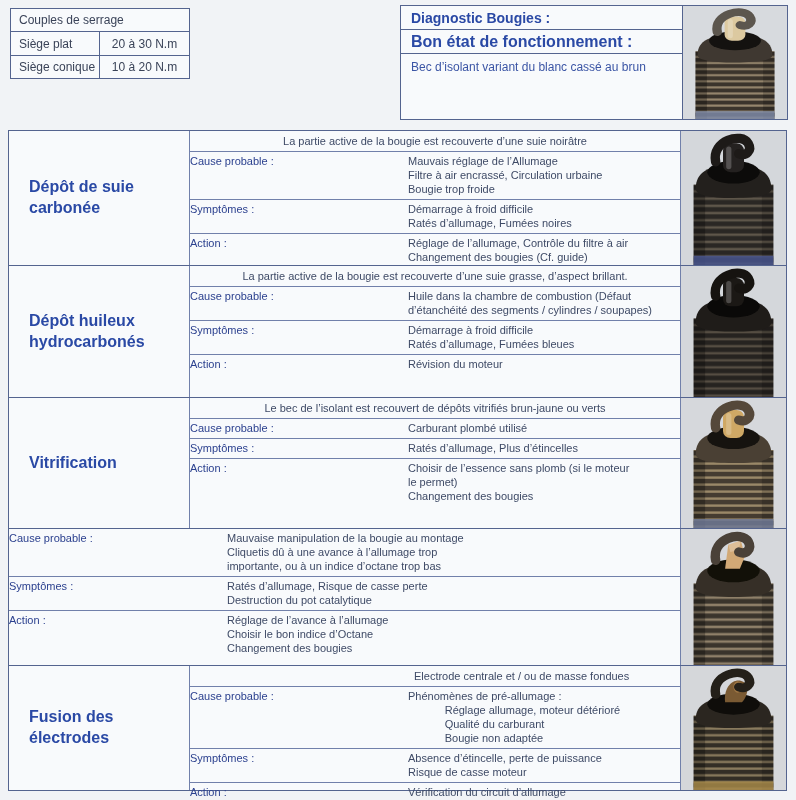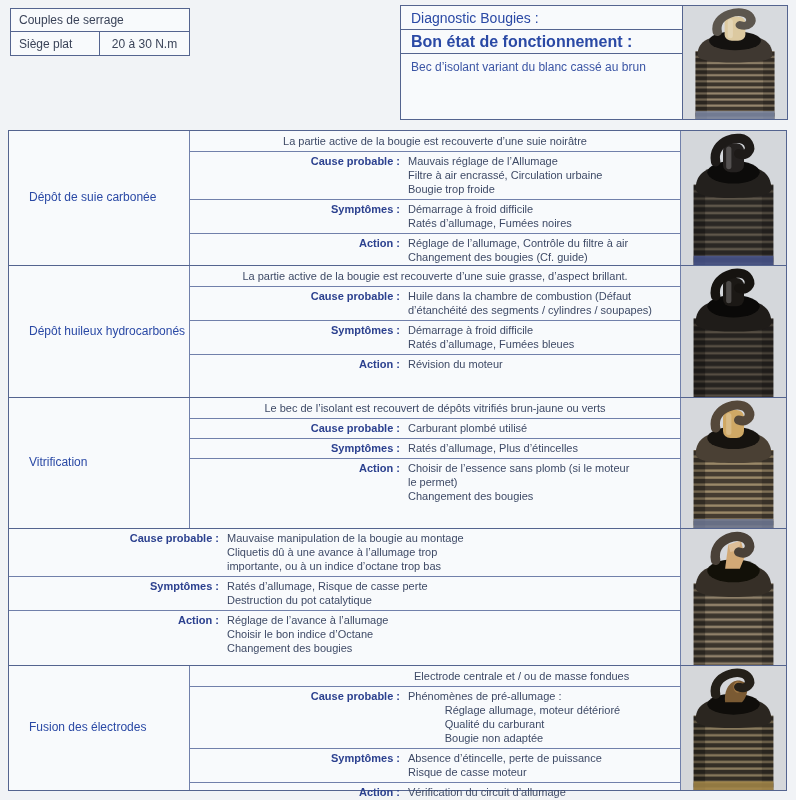--- a/index.html
+++ b/index.html
@@ -19,57 +19,61 @@
   .t-title{height:23px;display:flex;align-items:center;padding-left:8px;
            border-bottom:1px solid var(--linedark)}
   .t-row{height:23px;display:flex}
   .t-row + .t-row{border-top:1px solid var(--linedark)}
   .t-label{width:88px;display:flex;align-items:center;padding-left:8px}
   .t-value{flex:1;display:flex;align-items:center;justify-content:center;
            border-left:1px solid var(--linedark)}
   .diag{position:absolute;left:400px;top:5px;width:388px;height:115px;
         border:1px solid var(--linedark);background:var(--cellbg);display:flex}
   .diag-main{flex:1;min-width:0}
-  .diag-title{padding:4px 10px 3px;font-size:14px;font-weight:normal;color:var(--accent);
+  .diag-title{padding:4px 10px 3px;font-size:14px;font-weight:bold;color:var(--accent);
               border-bottom:1px solid var(--linedark)}
   .diag-sub{padding:3px 10px 2px;font-size:16px;font-weight:bold;color:var(--accent);
             border-bottom:1px solid var(--linedark)}
   .diag-desc{padding:6px 10px;font-size:12px;color:#3b55a5}
   .photo{width:105px;flex:0 0 105px;border-left:1px solid var(--linedark);overflow:hidden}
   .photo svg{width:100%;height:100%;display:block}
   
   .mtable{position:absolute;left:8px;top:130px;width:779px;background:var(--cellbg);
           border:1px solid var(--linedark)}
   .sec{display:flex}
   .sec + .sec{border-top:1px solid var(--linedark)}
   .h1{height:134px}.h2{height:132px}.h3{height:131px}.h4{height:137px}.h5{height:125px}
   .c-title{width:181px;flex:0 0 181px;border-right:1px solid var(--line);
            display:flex;align-items:center;padding-left:20px;
-           font-size:12px;font-weight:normal;color:var(--accent);line-height:1.3}
+           font-size:16px;font-weight:bold;color:var(--accent);line-height:1.3}
   .c-content{flex:1;display:flex;flex-direction:column;font-size:11px;line-height:1.27;min-width:0}
   .c-content > * + *{border-top:1px solid var(--line)}
   .intro{padding:4px 6px 2px;text-align:center;flex:0 0 auto}
   .intro.left{text-align:left;padding-left:224px}
   .frow{display:flex;padding:3px 0 2px}
   .frow.grow{flex:1}
-  .fl{width:215px;flex:0 0 215px;text-align:right;padding-right:5px;
-      font-weight:bold;color:var(--label);white-space:pre-line}
+  .fl{width:215px;flex:0 0 215px;text-align:left;padding-right:5px;
+      font-weight:normal;color:var(--label);white-space:pre-line}
   .fv{flex:1;padding-left:3px;padding-right:4px;white-space:pre-wrap}
   .c-photo{width:106px;flex:0 0 106px;border-left:1px solid var(--line)}
 </style>
 </head>
 <body>
 
 <div class="top">
 
   <div class="torque">
     <div class="t-title">Couples de serrage</div>
     <div class="t-row">
       <div class="t-label">Siège plat</div>
       <div class="t-value">20 à 30 N.m</div>
+    </div>
+    <div class="t-row">
+      <div class="t-label">Siège conique</div>
+      <div class="t-value">10 à 20 N.m</div>
     </div>
   </div>
 
   <div class="diag">
     <div class="diag-main">
       <div class="diag-title">Diagnostic Bougies :</div>
       <div class="diag-sub">Bon état de fonctionnement :</div>
       <div class="diag-desc">Bec d’isolant variant du blanc cassé au brun</div>
     </div>
     <div class="photo">

